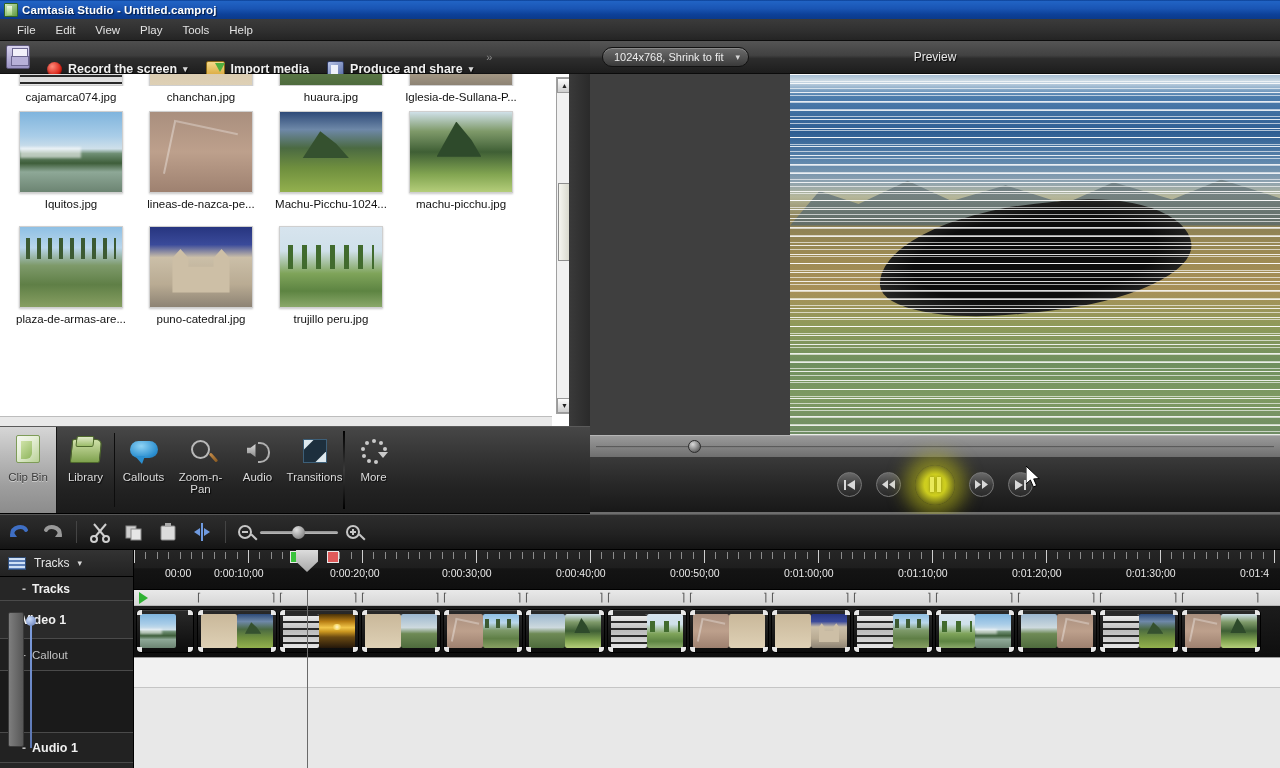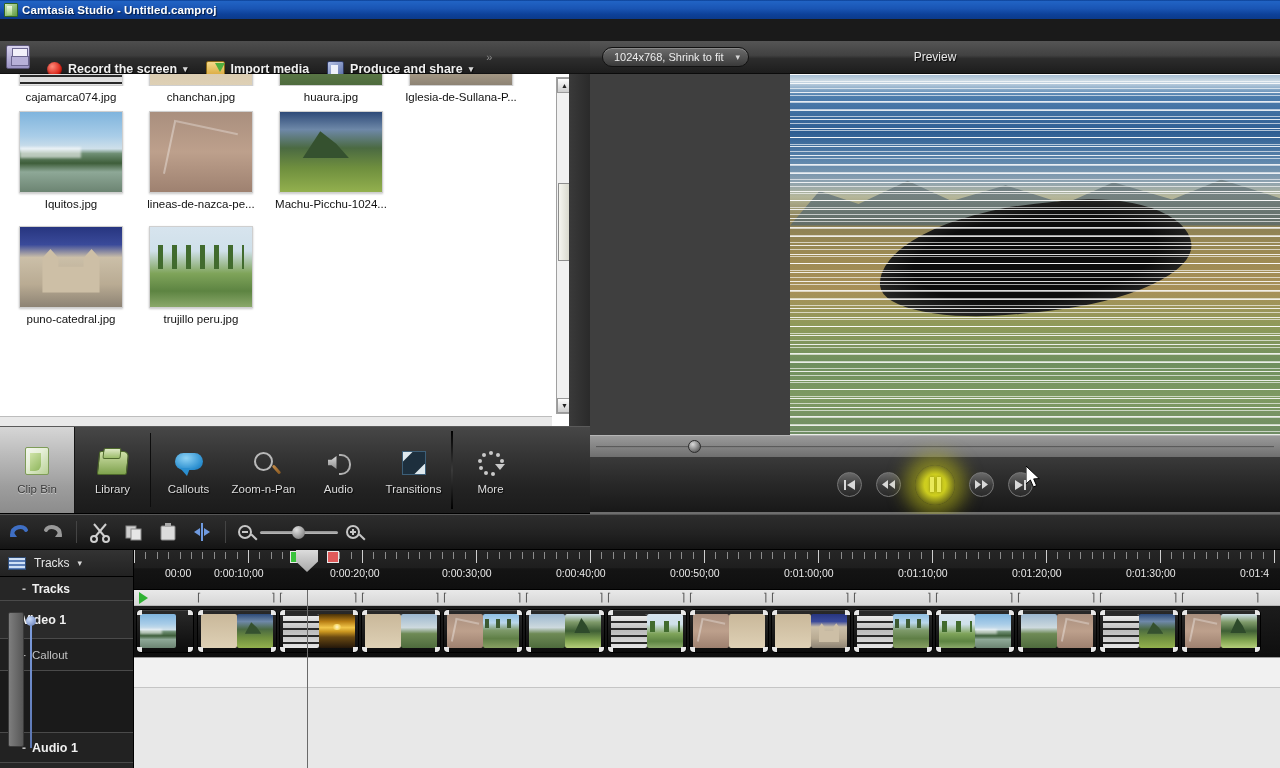--- a/index.html
+++ b/index.html
@@ -179,22 +179,22 @@
   }
 
   
   .tabbar {
     position:absolute; left:0; top:426px; width:590px; height:88px;
     background: linear-gradient(to bottom,#474747 0%,#343434 35%,#232323 70%,#1b1b1b 100%);
     display:flex; align-items:stretch; border-top:1px solid #5a5a5a;
     border-bottom:1px solid #000;
   }
   .tab {
-    width:75px; display:flex; flex-direction:column; align-items:center;
-    justify-content:flex-start; padding-top:20px; cursor:default;
+    width:57px; display:flex; flex-direction:column; align-items:center;
+    justify-content:flex-start; padding-top:8px; cursor:default;
     color:#dcdcdc; font-size:11.5px; text-shadow:1px 1px 1px rgba(0,0,0,.8);
   }
   .tab.active {
     background: linear-gradient(to bottom,#d6d6d6 0%,#bdbdbd 30%,#9d9d9d 70%,#8c8c8c 100%);
     color:#3b3b3b; text-shadow:0 1px 0 rgba(255,255,255,.5);
     border-right:1px solid #151515;
   }
   .tab-label { margin-top:4px; text-align:center; line-height:1.08; }
   .tab-sep { width:1px; background:#0d0d0d; margin:6px 0; }
   .tab-sep2 { width:2px; background:linear-gradient(to bottom,#000,#3a3a3a,#000); margin:4px 0; }
@@ -465,20 +465,28 @@
 </head>
 <body>
 
 <div id="app">
 
   <div class="titlebar">
     <div class="title-icon"></div>
     <div class="titlebar-text">Camtasia Studio - Untitled.camproj</div>
   </div>
 
+  <div class="menubar">
+    <div class="menu-item">File</div>
+    <div class="menu-item">Edit</div>
+    <div class="menu-item">View</div>
+    <div class="menu-item">Play</div>
+    <div class="menu-item">Tools</div>
+    <div class="menu-item">Help</div>
+  </div>
 
   <div class="toolbar">
     <div class="tb-save"></div>
 
     <div class="tb-btn">
       <span class="rec-dot"></span>
       <span>Record the screen</span>
       <span class="caret">▾</span>
     </div>
 
@@ -548,23 +556,35 @@
               <div class="art art-nazca"></div>
             </div>
           <div class="cb-label">lineas-de-nazca-pe...</div>
         </div>
         <div class="cb-cell">
           <div class="cb-thumb">
               <div class="art art-mp1"></div>
             </div>
           <div class="cb-label">Machu-Picchu-1024...</div>
         </div>
+        <div class="cb-cell">
+          <div class="cb-thumb">
+              <div class="art art-mp2"></div>
+            </div>
+          <div class="cb-label">machu-picchu.jpg</div>
+        </div>
       </div>
 
       <div class="cb-row cb-row-full" style="margin-top:16px;">
+        <div class="cb-cell">
+          <div class="cb-thumb">
+              <div class="art art-plaza"></div>
+            </div>
+          <div class="cb-label">plaza-de-armas-are...</div>
+        </div>
         <div class="cb-cell">
           <div class="cb-thumb">
               <div class="art art-church"></div>
             </div>
           <div class="cb-label">puno-catedral.jpg</div>
         </div>
         <div class="cb-cell">
           <div class="cb-thumb">
               <div class="art art-trujillo"></div>
             </div>

